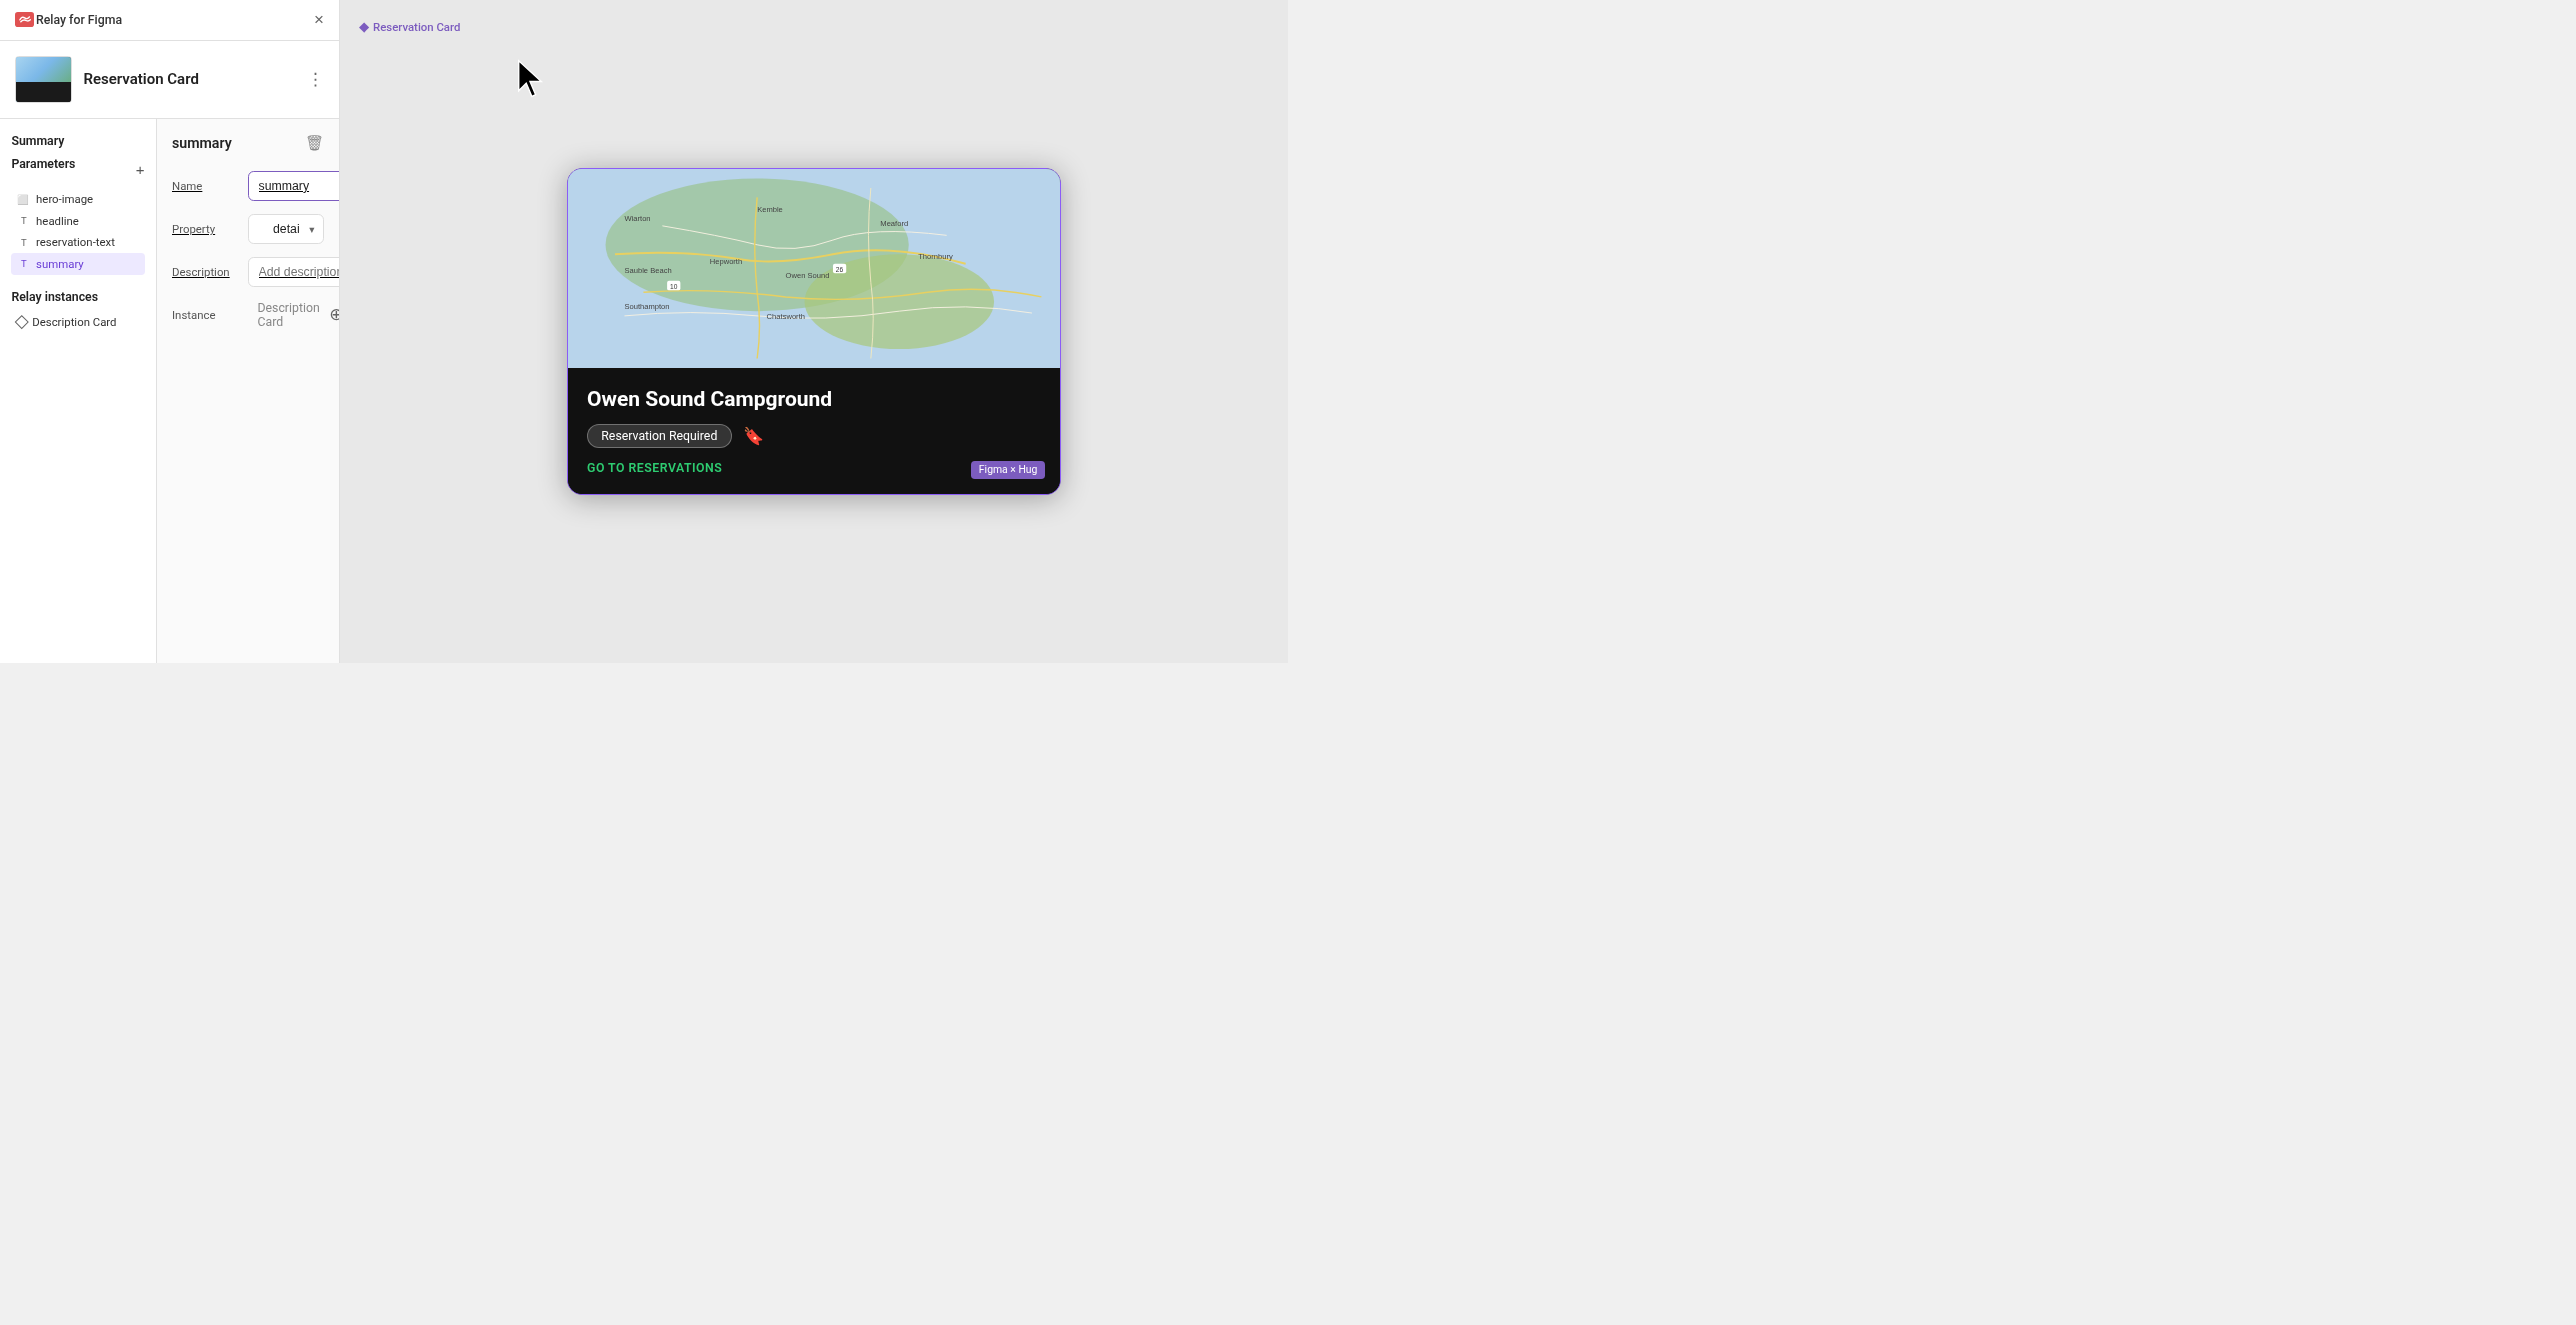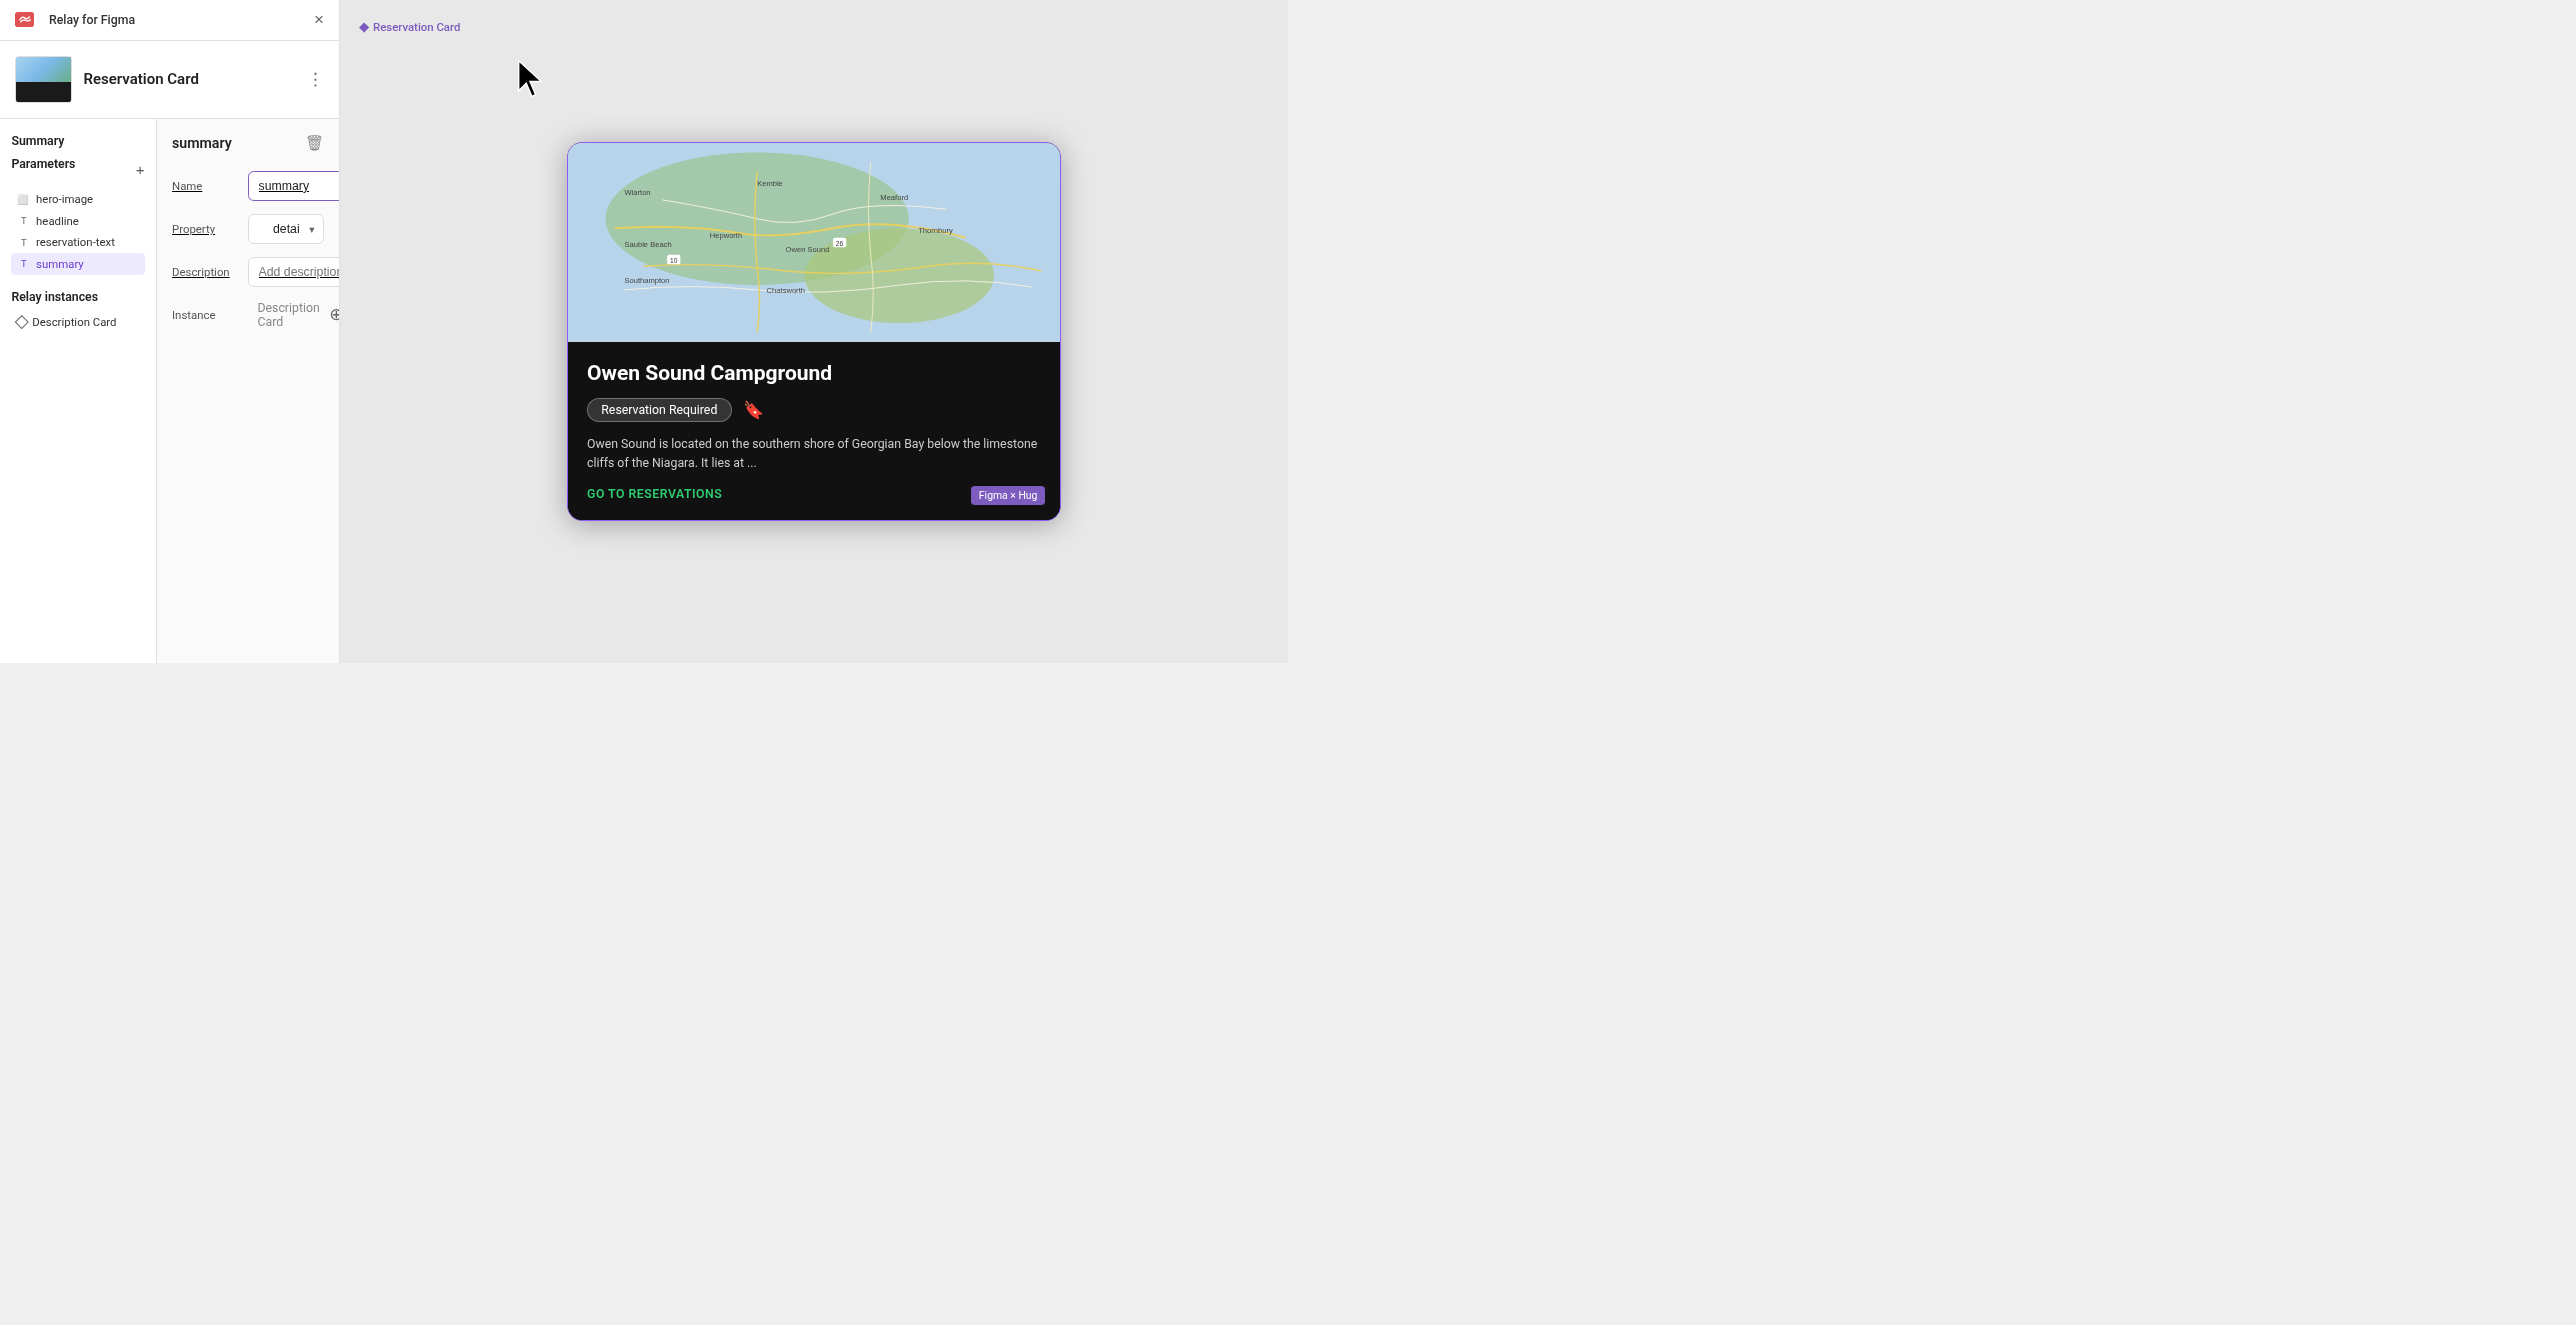--- a/index.html
+++ b/index.html
@@ -27,21 +27,21 @@
       display: flex;
       align-items: center;
       justify-content: space-between;
       padding: 11.4px 15px;
       border-bottom: 0.9px solid #e0e0e0;
     }
 
     .header-brand {
       display: flex;
       align-items: center;
-      gap: 15px;
+      gap: 2px;
       font-size: 12.3px;
       font-weight: 500;
       color: #333;
     }
 
     .brand-icon {
       width: 19px;
       height: 15px;
       background: #e05252;
       border-radius: 2.8px;
@@ -626,21 +626,20 @@
     </div>
 
     <div class="card-content">
       <div class="card-title">Owen Sound Campground</div>
 
       <div class="card-badges">
         <span class="badge-pill">Reservation Required</span>
         <span class="bookmark-icon">🔖</span>
       </div>
 
-      <div class="card-description">Owen Sound is located on the southern shore of Georgian Bay below the limestone cliffs of the Niagara. It lies at ...</div>
 
       <div class="card-cta">GO TO RESERVATIONS</div>
     </div>
 
     <div class="selection-handle" style="bottom:-3.8px; left:-3.8px;"></div>
     <div class="selection-handle" style="bottom:-3.8px; right:-3.8px;"></div>
 
     <div class="fill-hug-badge">Figma × Hug</div>
   </div>
 

